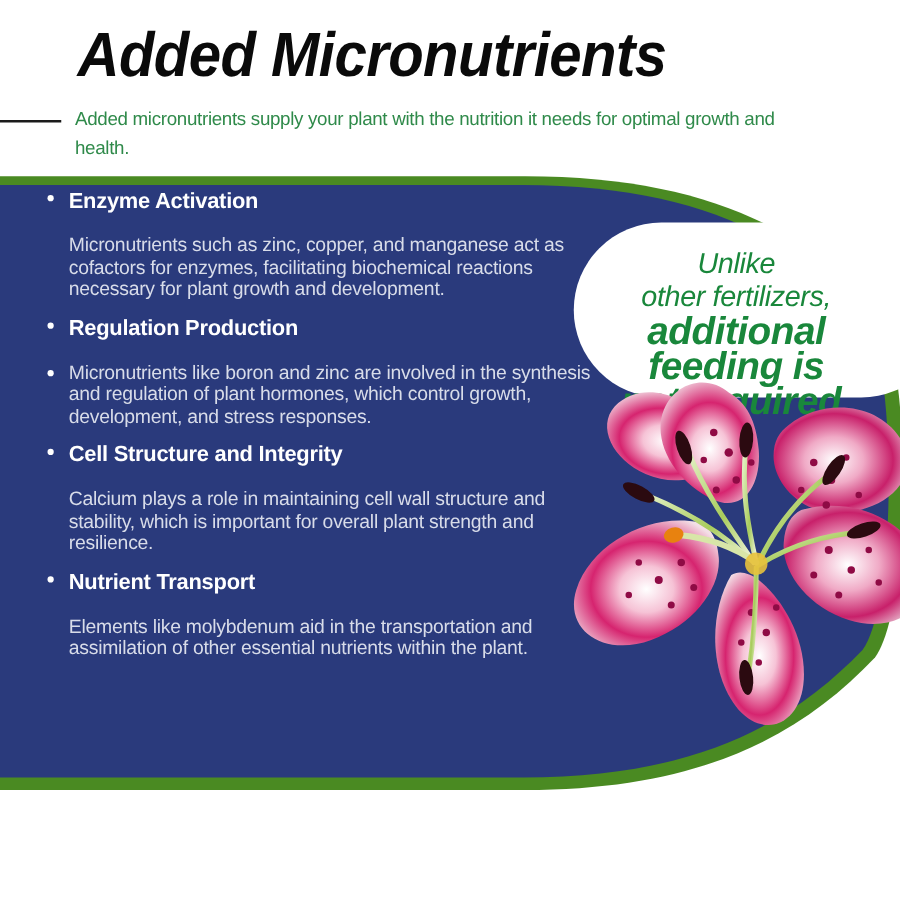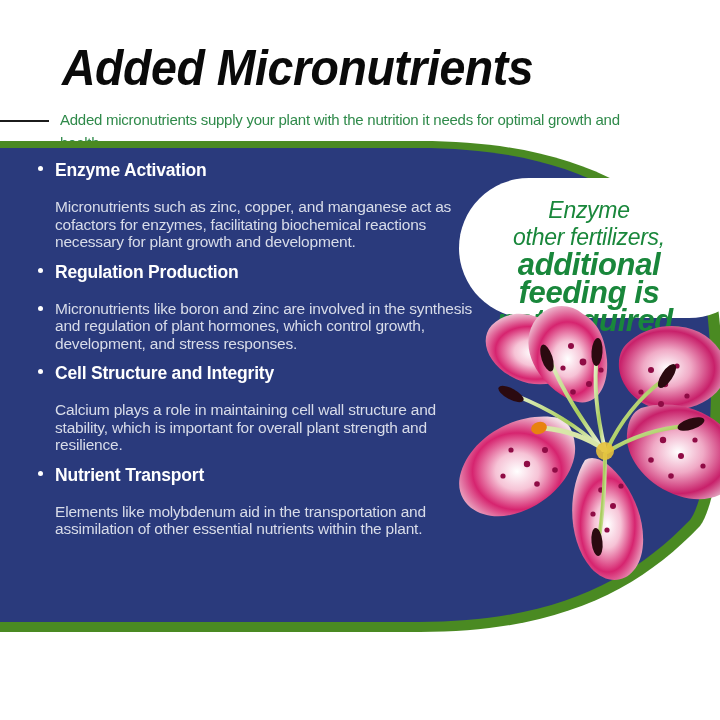--- a/index.html
+++ b/index.html
@@ -22,21 +22,20 @@
     overflow: hidden;
   }
 
   
   #header {
     position: absolute;
     left: 0;
     top: 0;
     width: 720px;
     height: 141px;
-    margin-top: 24px;
   }
   #title {
     position: absolute;
     left: 62px;
     top: 16px;
     font-family: "Liberation Sans Narrow", "Liberation Sans", sans-serif;
     font-size: 50px;
     line-height: 56px;
     font-weight: 700;
     font-style: italic;
@@ -75,21 +74,21 @@
     height: 505px;
   }
   #panel-wrap svg {
     display: block;
   }
 
   
   #bullets {
     position: absolute;
     left: 38px;
-    top: 160px;
+    top: 150px;
     width: 440px;
   }
   .bullet {
     position: relative;
     margin-bottom: 11px;
   }
   .bullet:last-child { margin-bottom: 0; }
   .bullet-dot {
     position: absolute;
     left: 0;
@@ -210,21 +209,21 @@
     <div class="bullet">
       <span class="bullet-dot"></span>
       <div class="bullet-heading">Nutrient Transport</div>
       <div class="bullet-body">Elements like molybdenum aid in the transportation and assimilation of other essential nutrients within the plant.</div>
     </div>
 
   </div>
 
   <div id="callout">
     <div id="callout-text">
-      <div class="callout-line-1">Enzyme</div>
+      <div class="callout-line-1">Unlike</div>
       <div class="callout-line-2">other fertilizers,</div>
       <div class="callout-line-3">additional feeding is</div>
       <div class="callout-line-4">not required.</div>
     </div>
   </div>
 
   <div id="flower">
     <svg width="300" height="300" viewBox="0 0 300 300" xmlns="http://www.w3.org/2000/svg">
       <defs>
         <radialGradient id="pet" cx="50%" cy="55%" r="62%">

